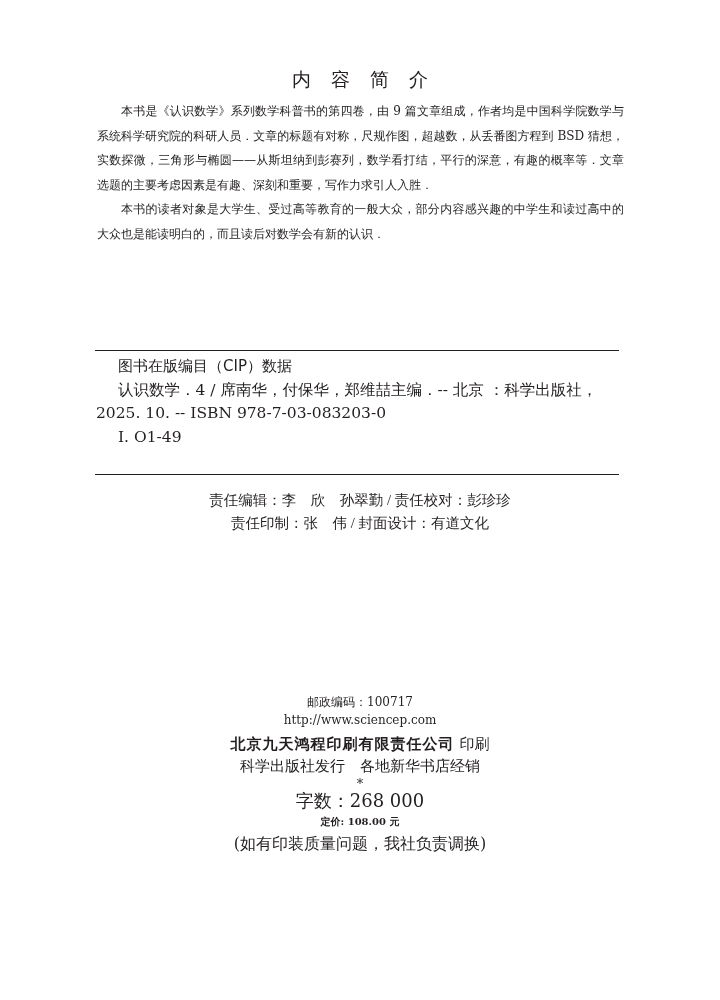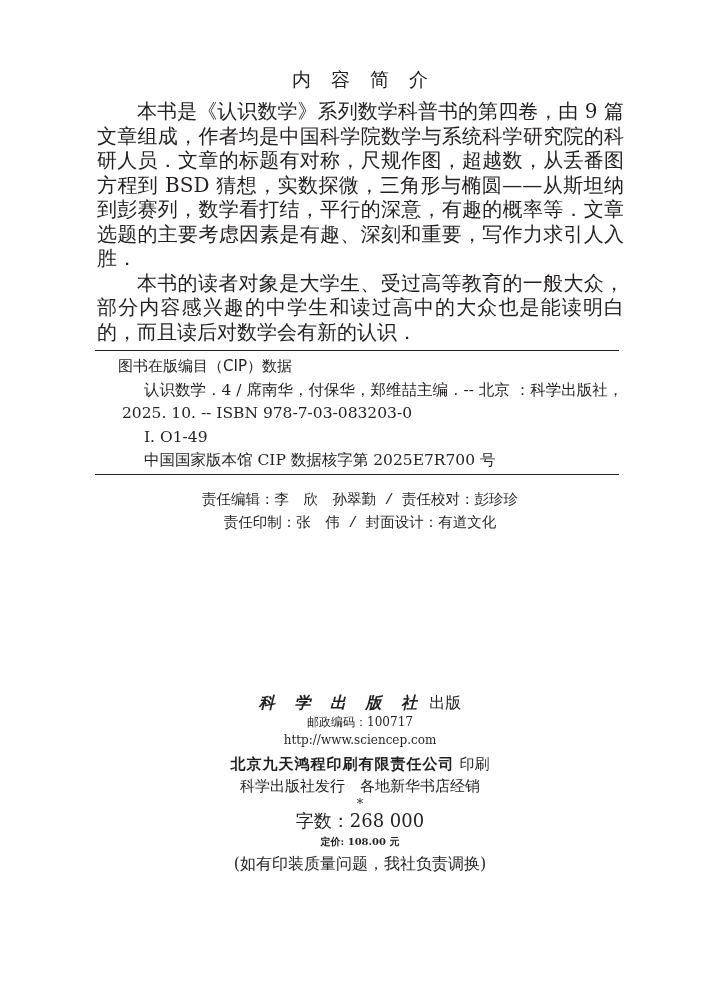--- a/index.html
+++ b/index.html
@@ -23,21 +23,21 @@
       text-align: center;
       font-family: "DejaVu Sans", "Liberation Sans", sans-serif;
       font-size: 19px;
       letter-spacing: 20px;
       text-indent: 20px;
       font-weight: normal;
       line-height: 26px;
     }
     .intro-body {
       left: 97px; width: 527px; top: 99px;
-      font-size: 20px;
+      font-size: 12px;
       line-height: 24.5px;
       text-align: justify;
       text-align-last: left;
     }
     .intro-body p {
       margin: 0;
       text-indent: 2em;
     }
 
     
@@ -53,31 +53,30 @@
       font-size: 15.5px;
       line-height: 23.5px;
     }
     .cip .cip-heading {
       font-family: "DejaVu Sans", "Liberation Sans", sans-serif;
       padding-left: 22px;
       font-size: 15px;
     }
     .cip .cip-line {
       white-space: nowrap;
-      margin-left: 26px;
     }
     .cip .indent { padding-left: 22px; }
 
     
     .staff {
       left: 0; width: 720px; top: 489px;
       text-align: center;
       font-size: 14.5px;
       line-height: 23px;
-      font-family: Liberation Mono, monospace;
+      font-family: Liberation Serif, serif;
     }
     .staff .line { white-space: pre; }
 
     
     .pub {
       left: 0; width: 720px; top: 693px;
       text-align: center;
     }
     .pub .pub-name {
       font-size: 16px;
@@ -144,35 +143,30 @@
   <p>本书的读者对象是大学生、受过高等教育的一般大众，部分内容感兴趣的中学生和读过高中的大众也是能读明白的，而且读后对数学会有新的认识．</p>
 </div>
 
 <div class="abs rule rule-top"></div>
 
 <div class="abs cip">
   <div class="cip-heading">图书在版编目（CIP）数据</div>
   <div class="cip-line indent">认识数学．4 / 席南华，付保华，郑维喆主编．-- 北京 ：科学出版社，</div>
   <div class="cip-line">2025. 10. -- ISBN 978-7-03-083203-0</div>
   <div class="cip-line indent">Ⅰ. O1-49</div>
-  <div class="cip-line indent">中国国家版本馆 CIP 数据核字第 2025E7R700 号</div>
 </div>
 
 <div class="abs rule rule-bottom"></div>
 
 <div class="abs staff">
   <div class="line">责任编辑：李　欣　孙翠勤 / 责任校对：彭珍珍</div>
   <div class="line">责任印制：张　伟 / 封面设计：有道文化</div>
 </div>
 
 <div class="abs pub">
-  <div class="pub-name">
-    <span class="brand">科 学 出 版 社</span>
-    <span>出版</span>
-  </div>
   <div class="small">邮政编码：100717</div>
   <div class="small">http://www.sciencep.com</div>
   <div class="printer">
     <span class="brand">北京九天鸿程印刷有限责任公司</span>
     <span>印刷</span>
   </div>
   <div class="dist">科学出版社发行　各地新华书店经销</div>
   <div class="star">*</div>
   <div class="wordcount">字数：268 000</div>
   <div class="price">定价: 108.00 元</div>

